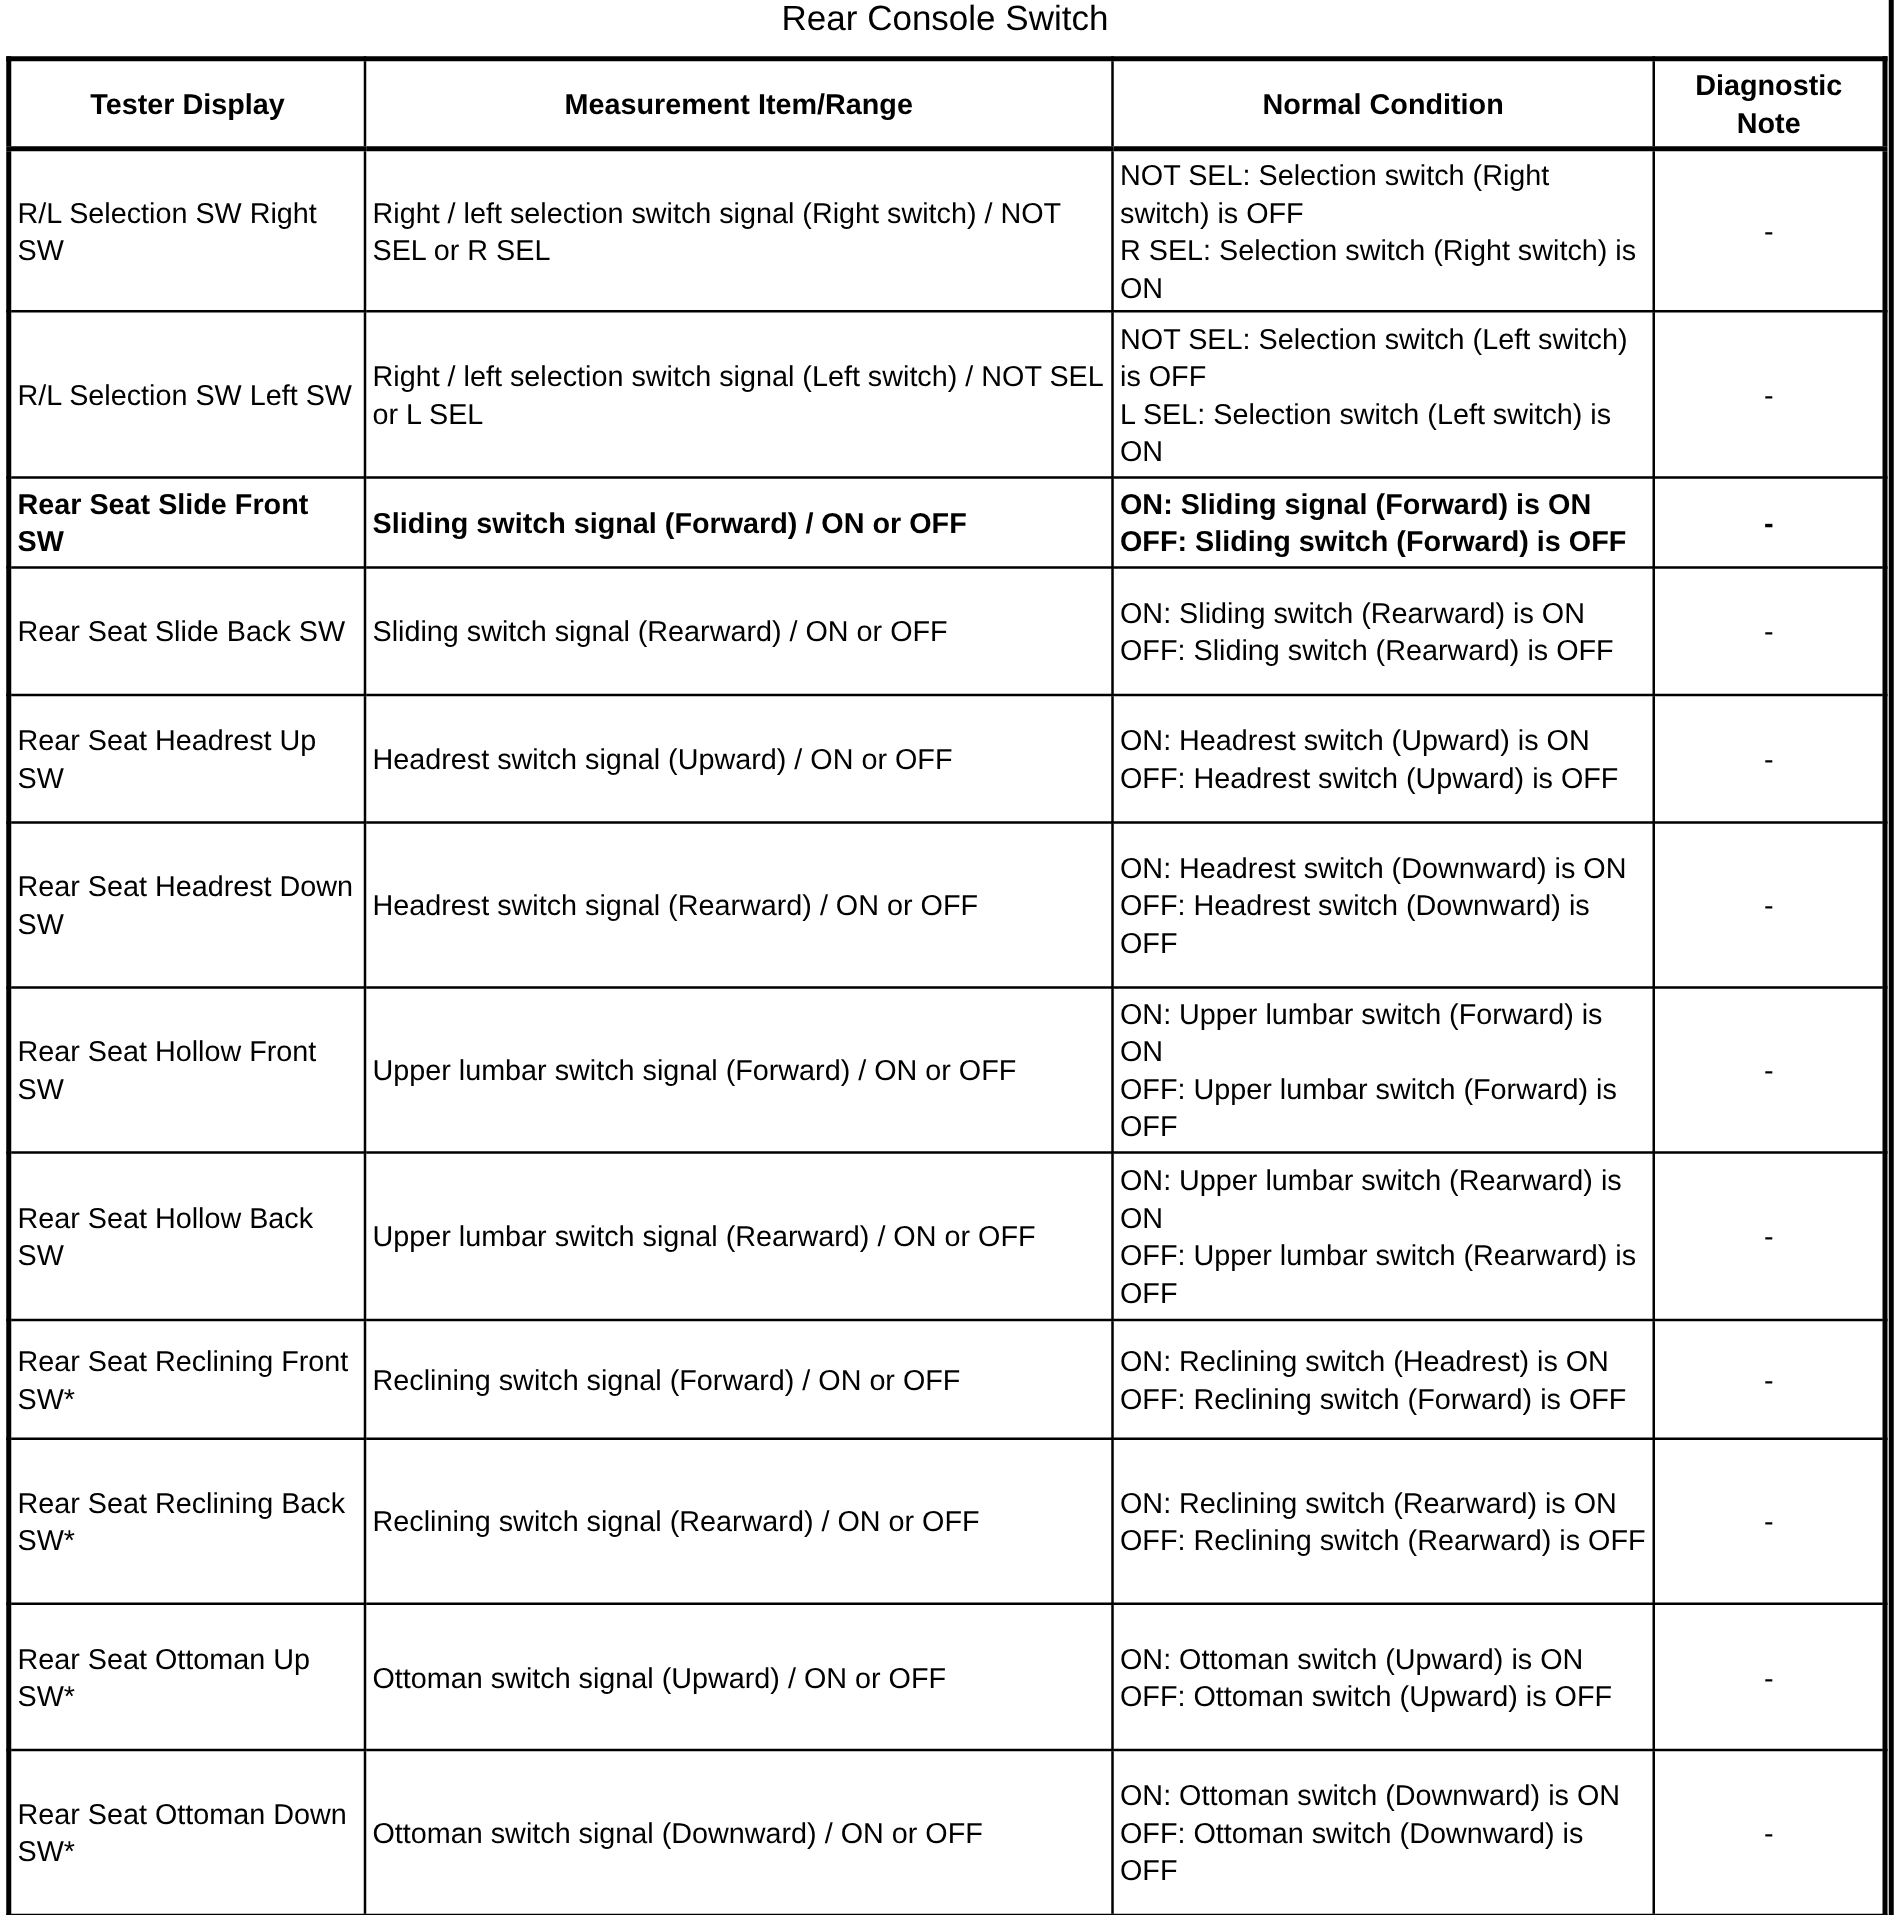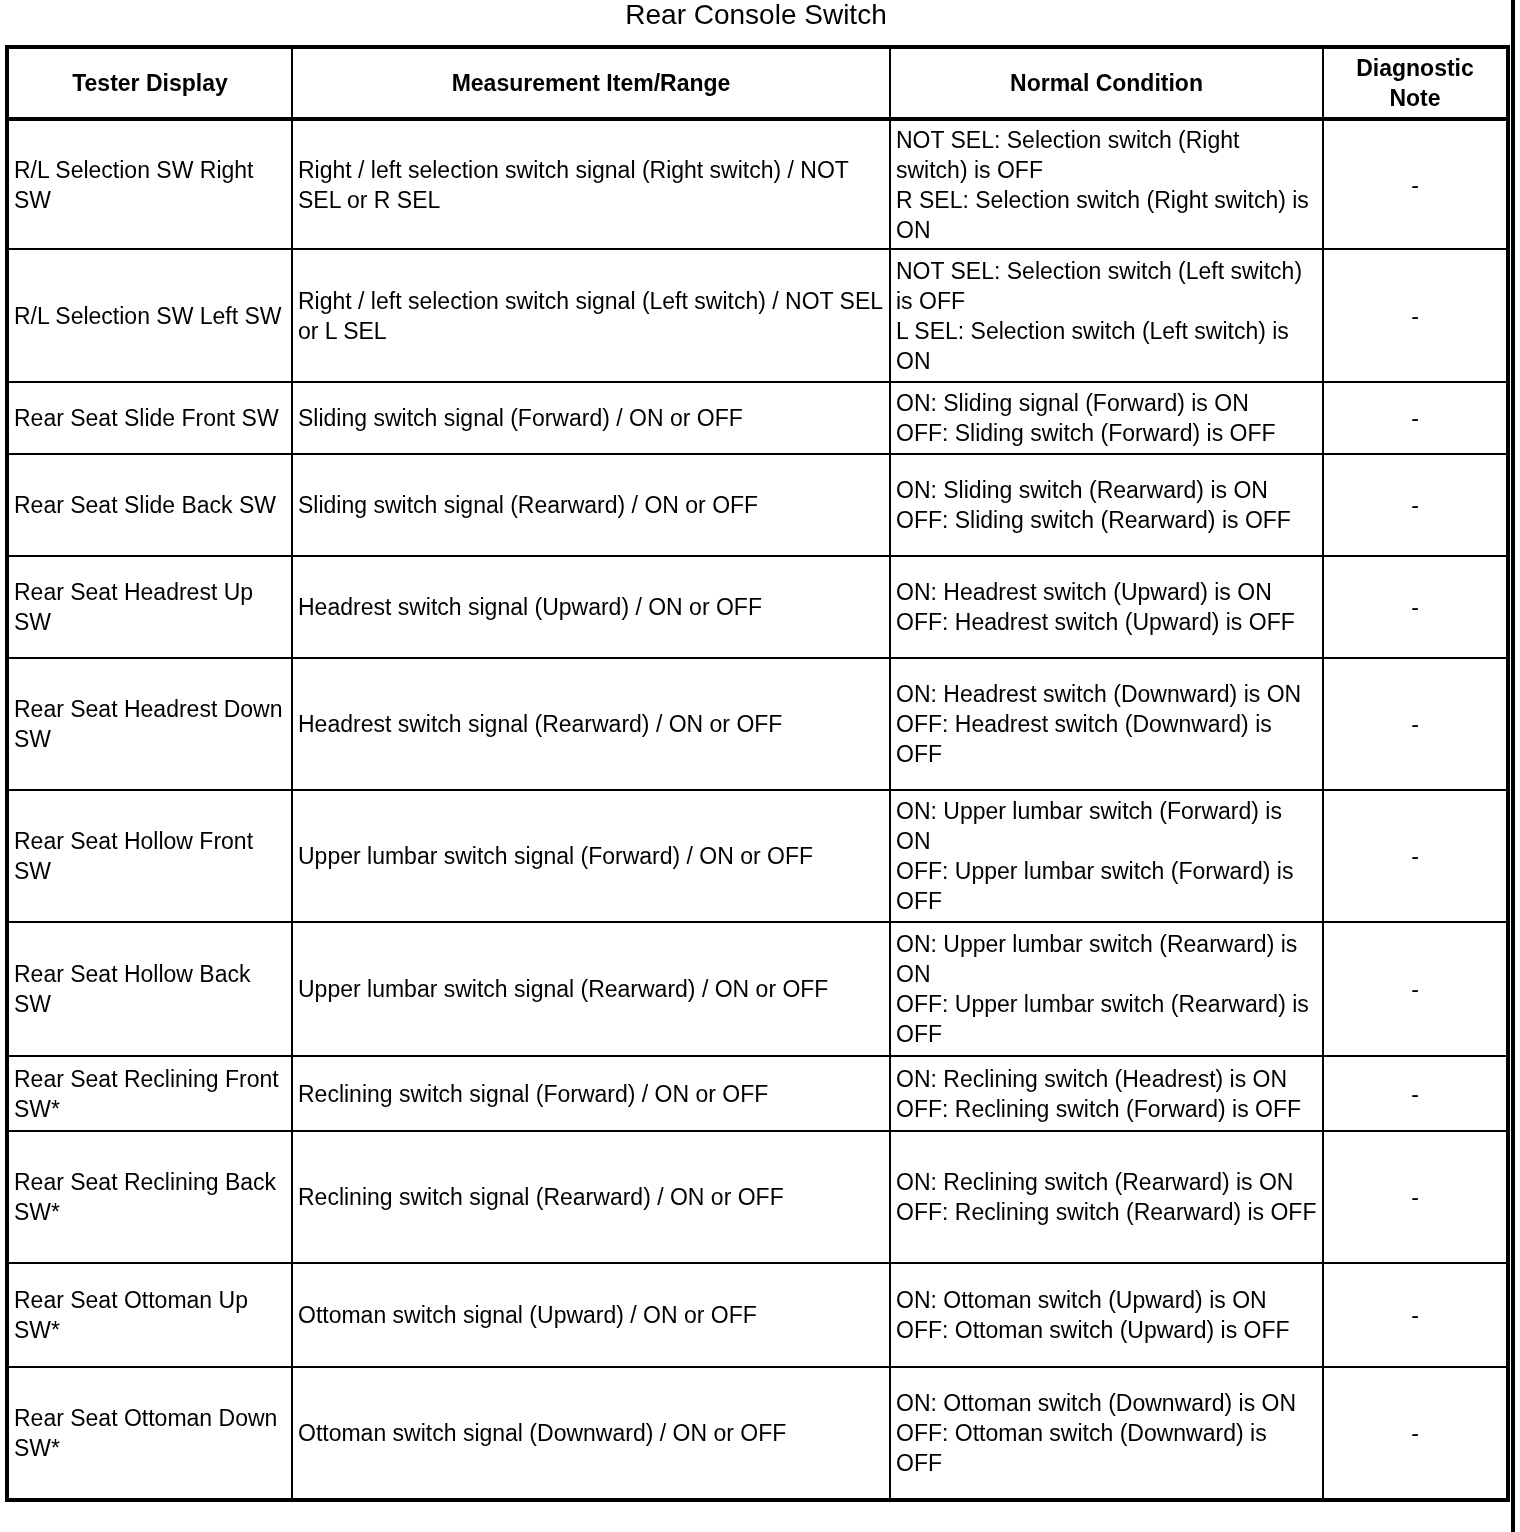--- a/index.html
+++ b/index.html
@@ -43,21 +43,21 @@
       </tr>
       <tr style="height: 133px;">
         <td>R/L Selection SW Left SW</td>
         <td>Right / left selection switch signal (Left switch) / NOT SEL or L SEL</td>
         <td>
           <div>NOT SEL: Selection switch (Left switch) is OFF</div>
           <div>L SEL: Selection switch (Left switch) is ON</div>
         </td>
         <td class="note">-</td>
       </tr>
-      <tr style="height: 72px;">
+      <tr style="height: 72px; font-weight: bold;">
         <td>Rear Seat Slide Front SW</td>
         <td>Sliding switch signal (Forward) / ON or OFF</td>
         <td>
           <div>ON: Sliding signal (Forward) is ON</div>
           <div>OFF: Sliding switch (Forward) is OFF</div>
         </td>
         <td class="note">-</td>
       </tr>
       <tr style="height: 102px;">
         <td>Rear Seat Slide Back SW</td>
@@ -97,39 +97,39 @@
       </tr>
       <tr style="height: 134px;">
         <td>Rear Seat Hollow Back SW</td>
         <td>Upper lumbar switch signal (Rearward) / ON or OFF</td>
         <td>
           <div>ON: Upper lumbar switch (Rearward) is ON</div>
           <div>OFF: Upper lumbar switch (Rearward) is OFF</div>
         </td>
         <td class="note">-</td>
       </tr>
-      <tr style="height: 75px;">
+      <tr style="height: 95px;">
         <td>Rear Seat Reclining Front SW*</td>
         <td>Reclining switch signal (Forward) / ON or OFF</td>
         <td>
           <div>ON: Reclining switch (Headrest) is ON</div>
           <div>OFF: Reclining switch (Forward) is OFF</div>
         </td>
         <td class="note">-</td>
       </tr>
       <tr style="height: 132px;">
         <td>Rear Seat Reclining Back SW*</td>
         <td>Reclining switch signal (Rearward) / ON or OFF</td>
         <td>
           <div>ON: Reclining switch (Rearward) is ON</div>
           <div>OFF: Reclining switch (Rearward) is OFF</div>
         </td>
         <td class="note">-</td>
       </tr>
-      <tr style="height: 104px;">
+      <tr style="height: 117px;">
         <td>Rear Seat Ottoman Up SW*</td>
         <td>Ottoman switch signal (Upward) / ON or OFF</td>
         <td>
           <div>ON: Ottoman switch (Upward) is ON</div>
           <div>OFF: Ottoman switch (Upward) is OFF</div>
         </td>
         <td class="note">-</td>
       </tr>
       <tr style="height: 133px;">
         <td>Rear Seat Ottoman Down SW*</td>

